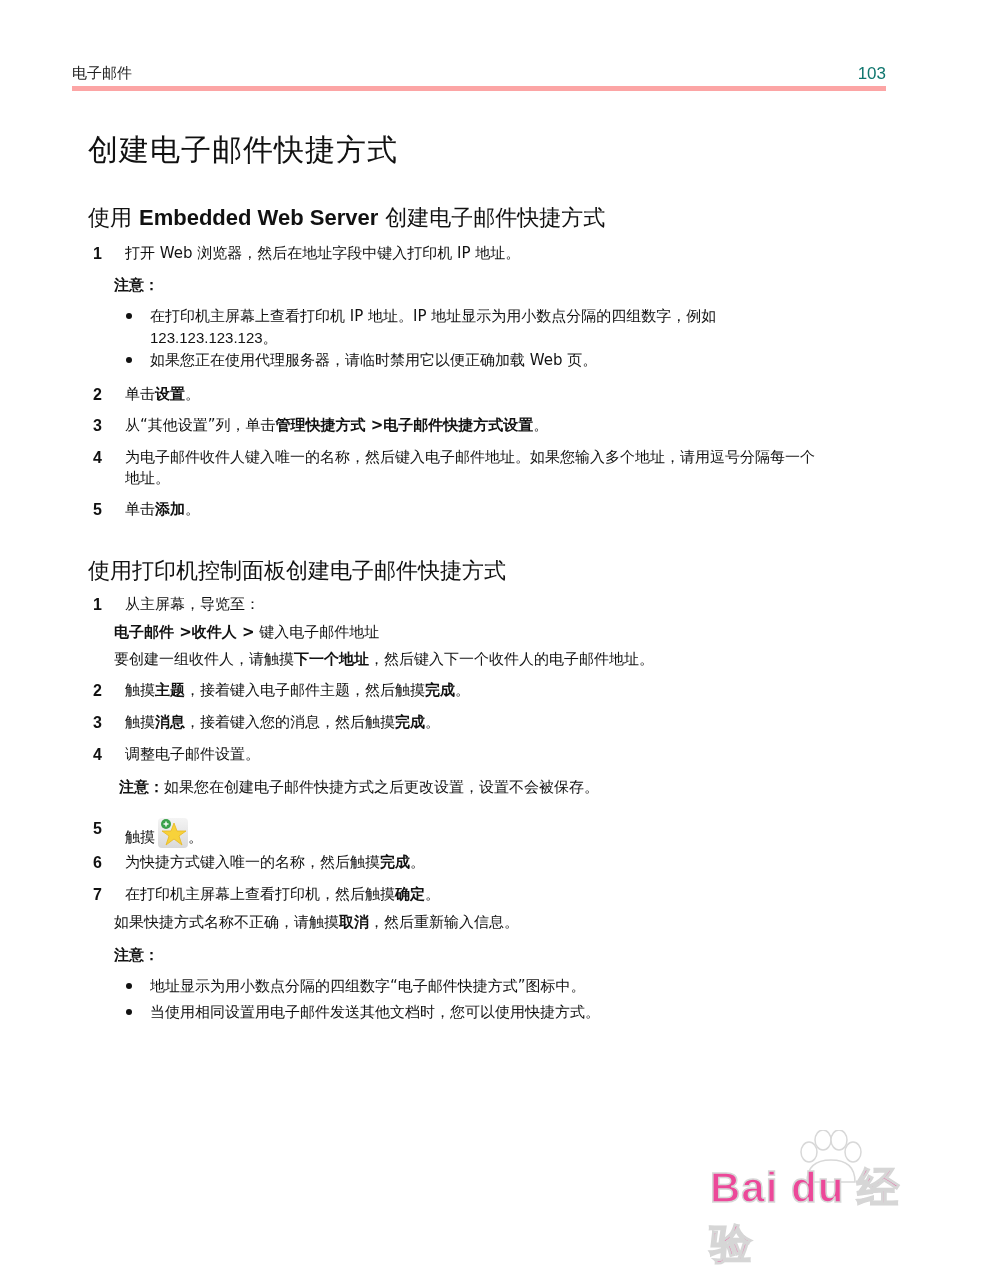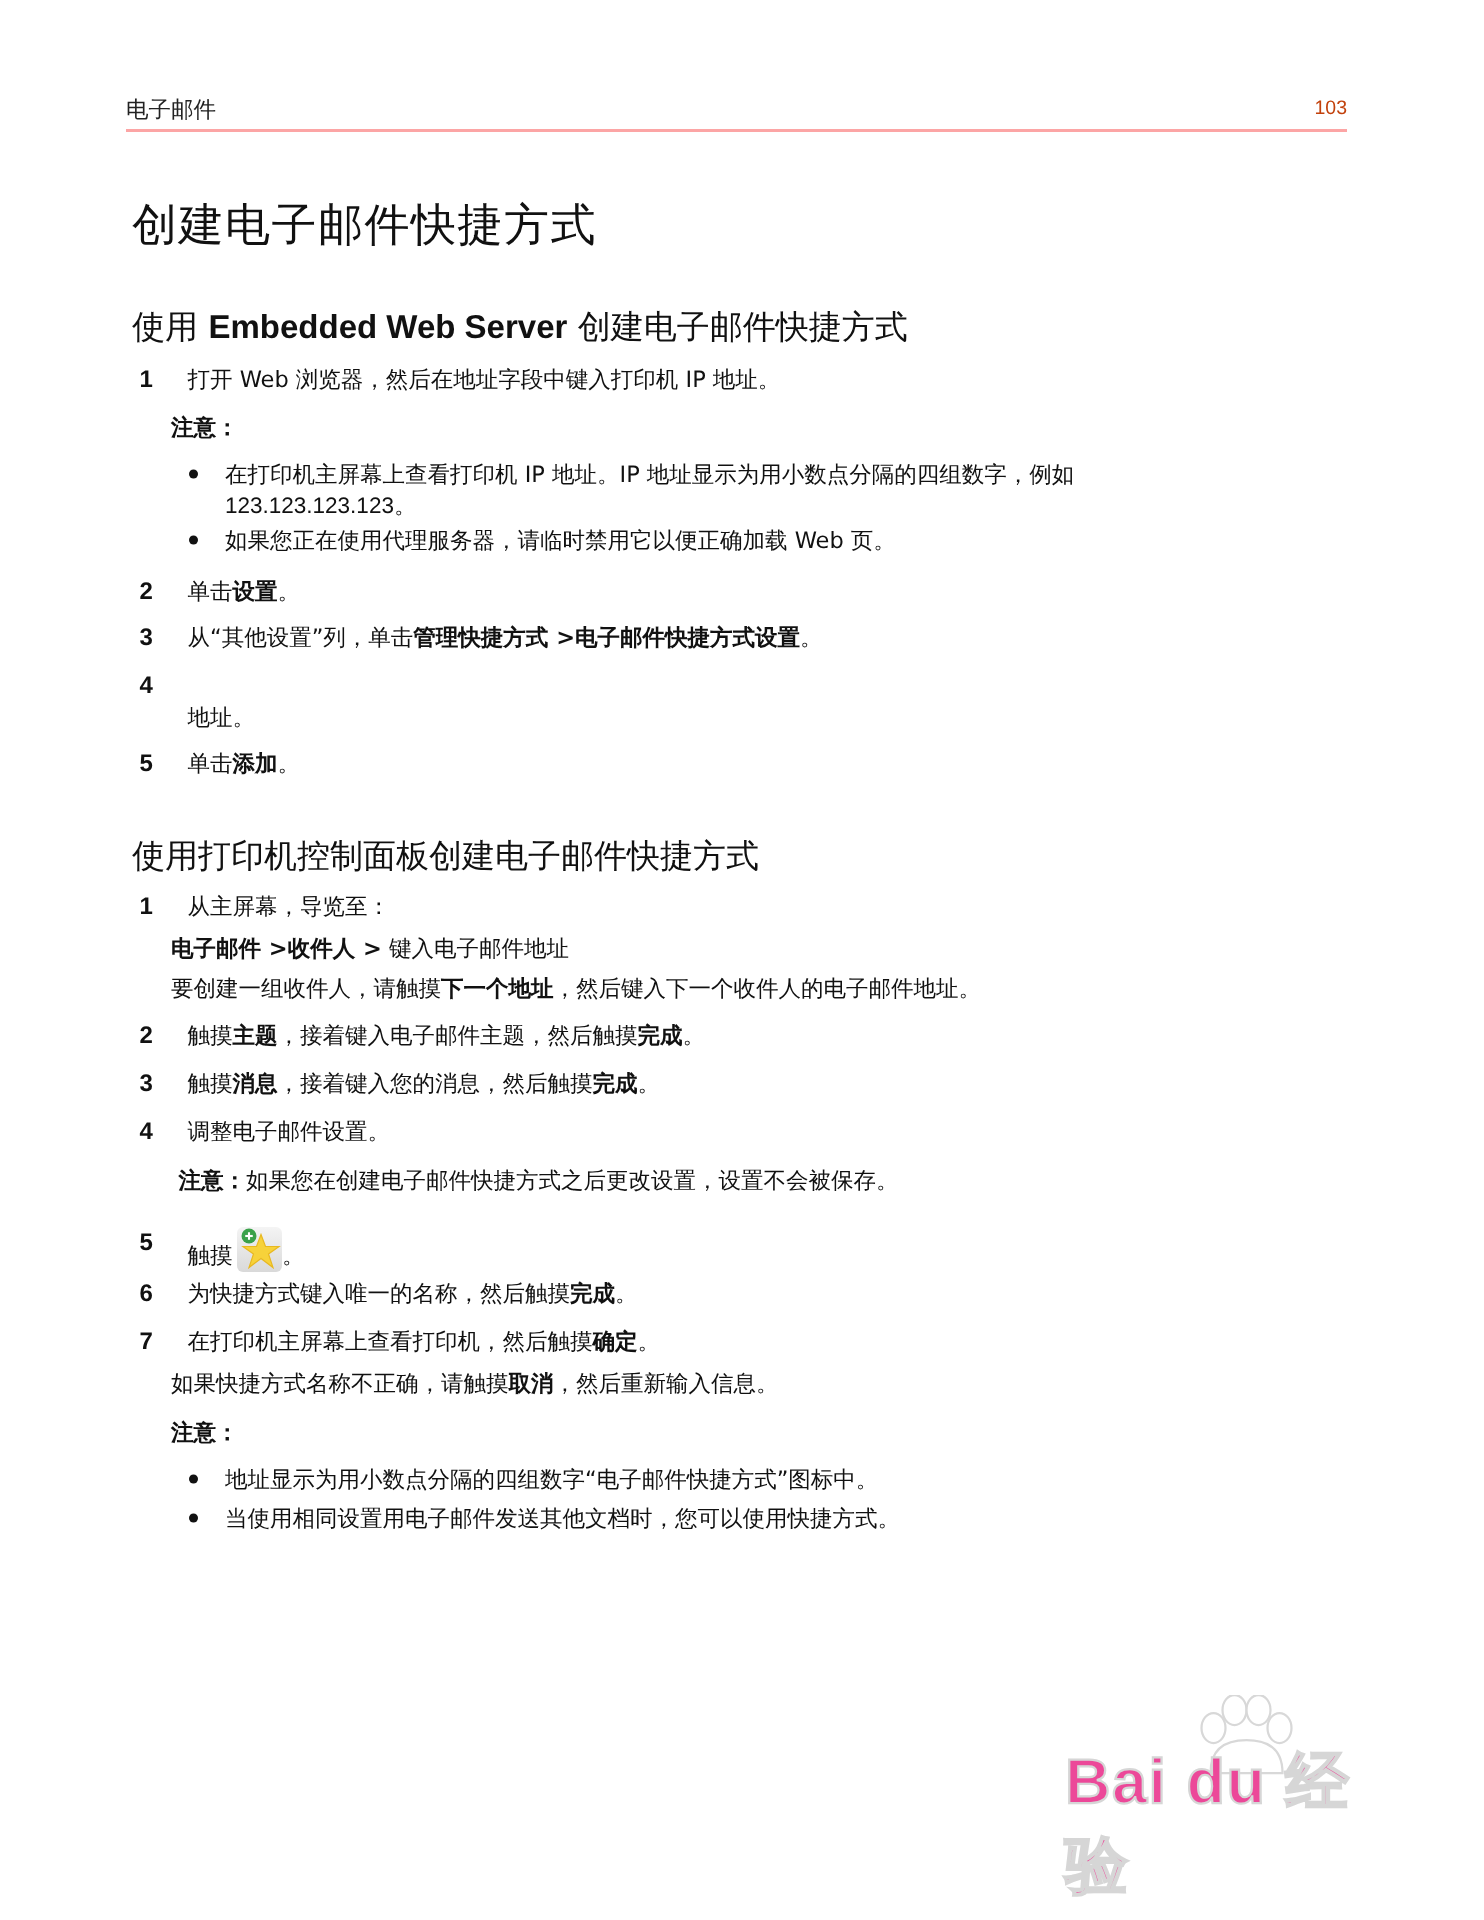--- a/index.html
+++ b/index.html
@@ -2,29 +2,29 @@
 <html><head>
   <meta charset="utf-8">
   <style>
     html, body { margin: 0; padding: 0; background: #ffffff; }
     body {
       width: 989px; height: 1280px; position: relative; overflow: hidden;
       font-family: "DejaVu Sans", "Liberation Sans", sans-serif;
       color: #111111;
     }
     .page-header {
-      position: absolute; left: 84px; top: 64px; width: 814px; height: 22px;
-      border-bottom: 2px solid #fca5a5;
+      position: absolute; left: 72px; top: 64px; width: 814px; height: 22px;
+      border-bottom: 5px solid #fca5a5;
     }
     .page-header .section-name {
       position: absolute; left: 0; top: 0; font-size: 15px; color: #222;
     }
     .page-header .page-number {
-      position: absolute; right: 0; top: 0; font-size: 13px;
-      font-family: "Liberation Sans", sans-serif; color: #c2410c;
+      position: absolute; right: 0; top: 0; font-size: 17px;
+      font-family: "Liberation Sans", sans-serif; color: #0f766e;
     }
     .h1 {
       position: absolute; left: 88px; top: 130px; margin: 0;
       font-size: 30px; font-weight: normal; letter-spacing: 1px;
     }
     .h2 {
       position: absolute; left: 88px; margin: 0;
       font-size: 22px; font-weight: normal;
     }
     .h2 b { font-family: "Liberation Sans", sans-serif; font-weight: bold; }
@@ -103,21 +103,21 @@
   <span class="txt"><span>单击</span><b>设置</b><span>。</span></span>
 </div>
 
 <div class="step" style="top:415px">
   <span class="num">3</span>
   <span class="txt"><span>从“其他设置”列，单击</span><b>管理快捷方式 &gt;电子邮件快捷方式设置</b><span>。</span></span>
 </div>
 
 <div class="step" style="top:447px">
   <span class="num">4</span>
-  <span class="txt"><br><span>地址。</span></span>
+  <span class="txt"><span>为电子邮件收件人键入唯一的名称，然后键入电子邮件地址。如果您输入多个地址，请用逗号分隔每一个</span><br><span>地址。</span></span>
 </div>
 
 <div class="step" style="top:499px">
   <span class="num">5</span>
   <span class="txt"><span>单击</span><b>添加</b><span>。</span></span>
 </div>
 
 <h2 class="h2" style="top:556px">使用打印机控制面板创建电子邮件快捷方式</h2>
 
 <div class="step" style="top:594px">

